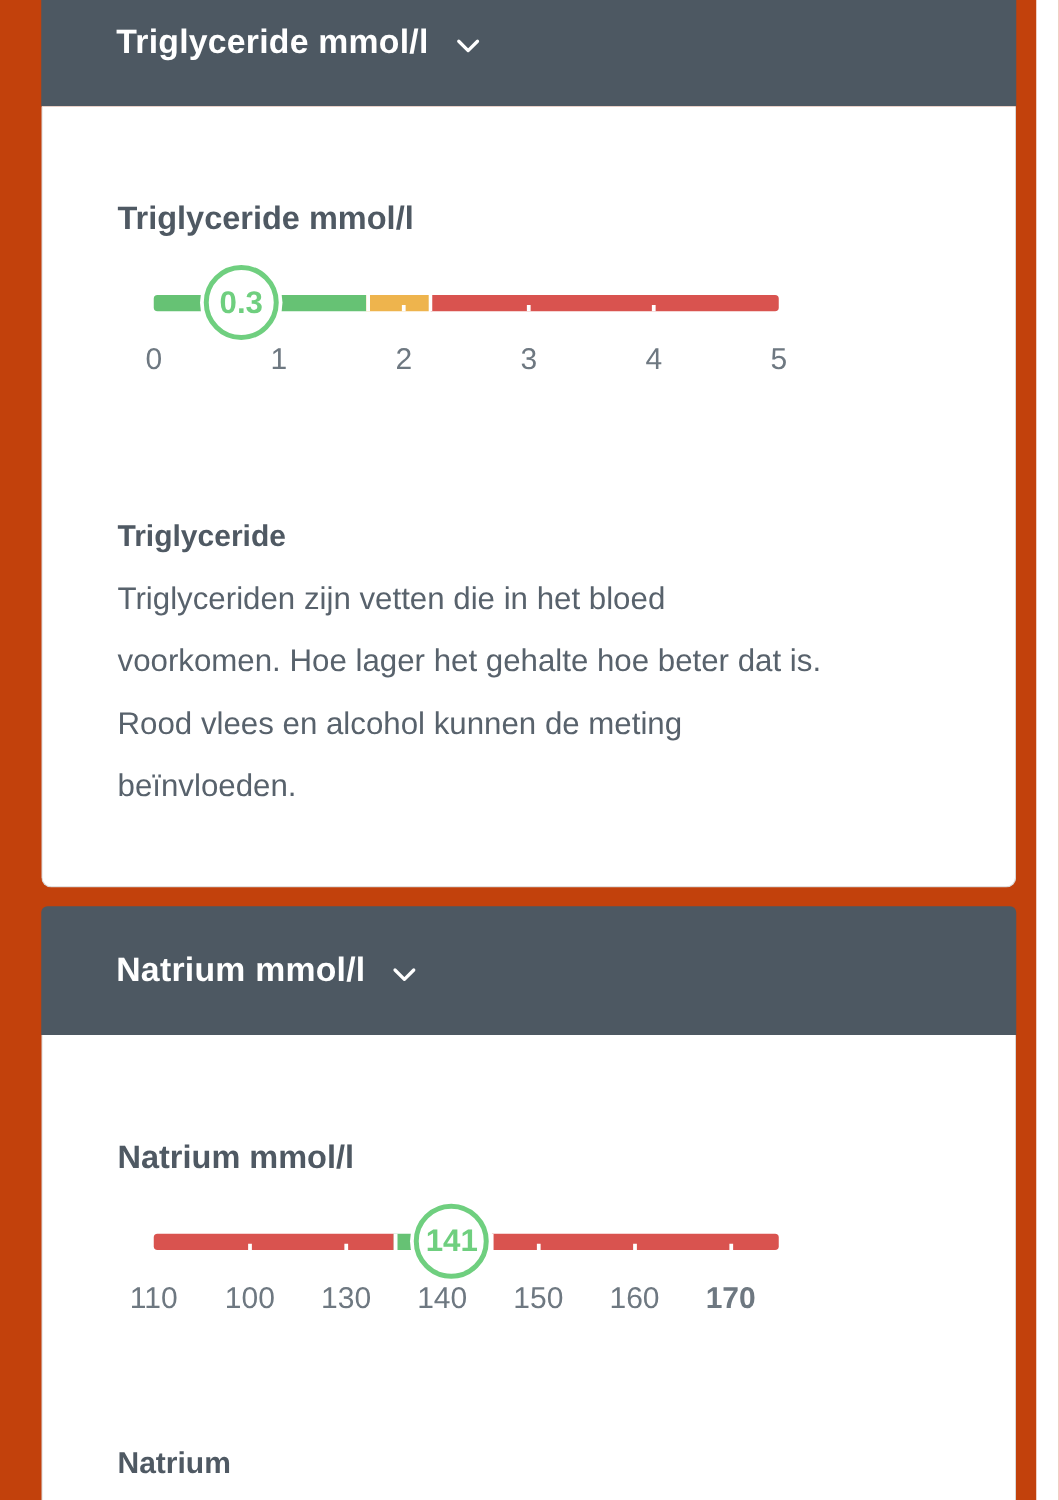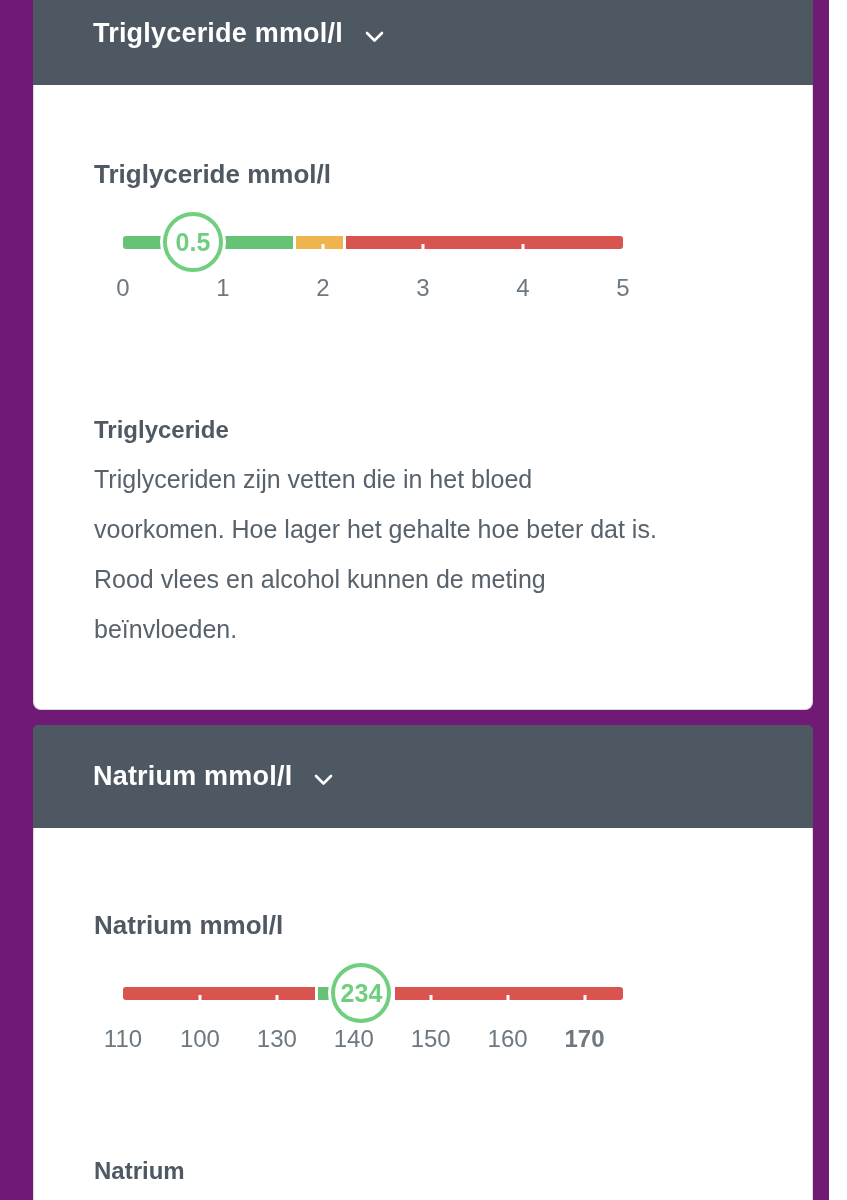--- a/index.html
+++ b/index.html
@@ -1,17 +1,17 @@
 <!DOCTYPE html>
 <html><head>
 <meta charset="utf-8">
 <style>
   html,body{margin:0;padding:0;}
   body{font-family:"Liberation Sans","DejaVu Sans",sans-serif;background:#ffffff;}
-  .page{position:relative;width:829px;height:1200px;overflow:hidden;background:#701a75;}
+  .page{position:relative;width:829px;height:1200px;overflow:hidden;background:#c2410c;}
   .card{position:absolute;left:33px;width:780px;}
   .card-header{height:103px;background:#4d5862;border-radius:5px 5px 0 0;display:flex;align-items:center;padding:0 0 0 60px;box-sizing:border-box;cursor:pointer;}
   .card-header-title{color:#ffffff;font-size:27px;font-weight:700;letter-spacing:.2px;}
   .chevron{margin-left:22px;margin-top:6px;flex:0 0 auto;}
   .card-body{background:#ffffff;border:1px solid #d9d9d9;border-top:none;border-radius:0 0 8px 8px;box-sizing:border-box;padding:0 60px;overflow:hidden;}
   #card-triglyceride{top:-18px;}
   #card-triglyceride .card-body{height:625px;}
   #card-natrium{top:725px;}
   #card-natrium .card-body{height:420px;}
   .gauge-title{margin:0;font-size:26px;font-weight:700;color:#4f5963;}
@@ -49,21 +49,21 @@
         <div class="bar">
             <div class="seg" style="left: 0%; width: 34%; background: rgb(102, 194, 116); border-radius: 3px 0px 0px 3px;"></div>
             <div class="seg gapped" style="left: 34%; width: 10%; background: rgb(238, 180, 77);"></div>
             <div class="seg gapped" style="left: 44%; width: 56%; background: rgb(217, 83, 79); border-radius: 0px 3px 3px 0px;"></div>
             <div class="tick" style="left: 20%;"></div>
             <div class="tick" style="left: 40%;"></div>
             <div class="tick" style="left: 60%;"></div>
             <div class="tick" style="left: 80%;"></div>
           </div>
         <div class="marker" style="left: 14%; border-color: rgb(111, 207, 127);">
-          <span style="color: rgb(111, 207, 127);">0.5</span>
+          <span style="color: rgb(111, 207, 127);">0.3</span>
         </div>
         <div class="labels">
             <span style="left: 0%;">0</span>
             <span style="left: 20%;">1</span>
             <span style="left: 40%;">2</span>
             <span style="left: 60%;">3</span>
             <span style="left: 80%;">4</span>
             <span style="left: 100%;">5</span>
           </div>
       </div>
@@ -90,21 +90,21 @@
             <div class="seg gapped" style="left: 38.4615%; width: 15.3846%; background: rgb(102, 194, 116);"></div>
             <div class="seg gapped" style="left: 53.8462%; width: 46.1538%; background: rgb(217, 83, 79); border-radius: 0px 3px 3px 0px;"></div>
             <div class="tick" style="left: 15.3846%;"></div>
             <div class="tick" style="left: 30.7692%;"></div>
             <div class="tick" style="left: 46.1538%;"></div>
             <div class="tick" style="left: 61.5385%;"></div>
             <div class="tick" style="left: 76.9231%;"></div>
             <div class="tick" style="left: 92.3077%;"></div>
           </div>
         <div class="marker" style="left: 47.6923%; border-color: rgb(111, 207, 127);">
-          <span style="color: rgb(111, 207, 127);">234</span>
+          <span style="color: rgb(111, 207, 127);">141</span>
         </div>
         <div class="labels">
             <span style="left: 0%;">110</span>
             <span style="left: 15.3846%;">100</span>
             <span style="left: 30.7692%;">130</span>
             <span style="left: 46.1538%;">140</span>
             <span style="left: 61.5385%;">150</span>
             <span style="left: 76.9231%;">160</span>
             <span style="left: 92.3077%; font-weight: bold;">170</span>
           </div>

